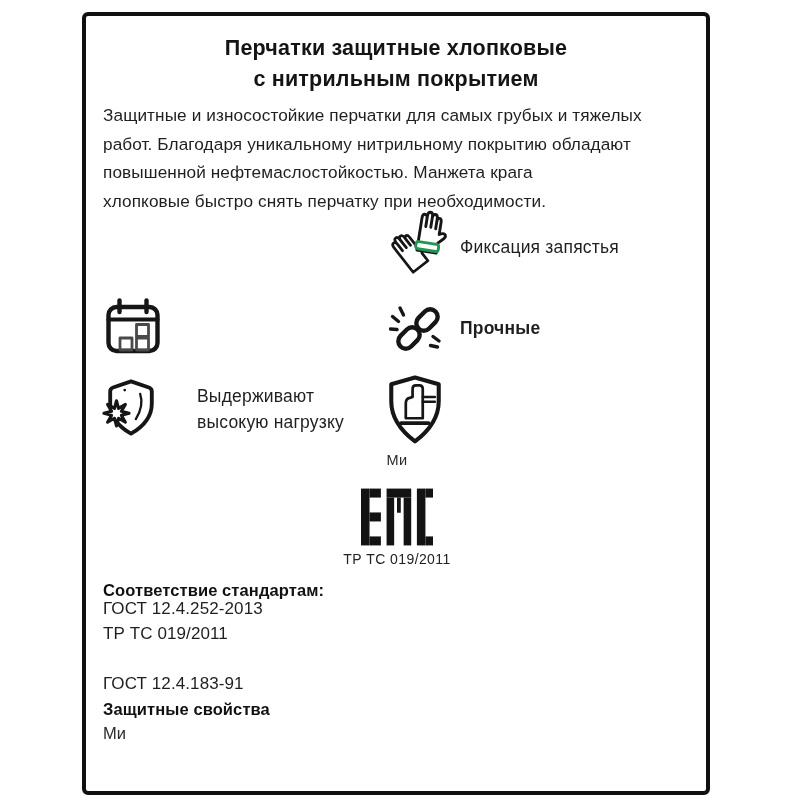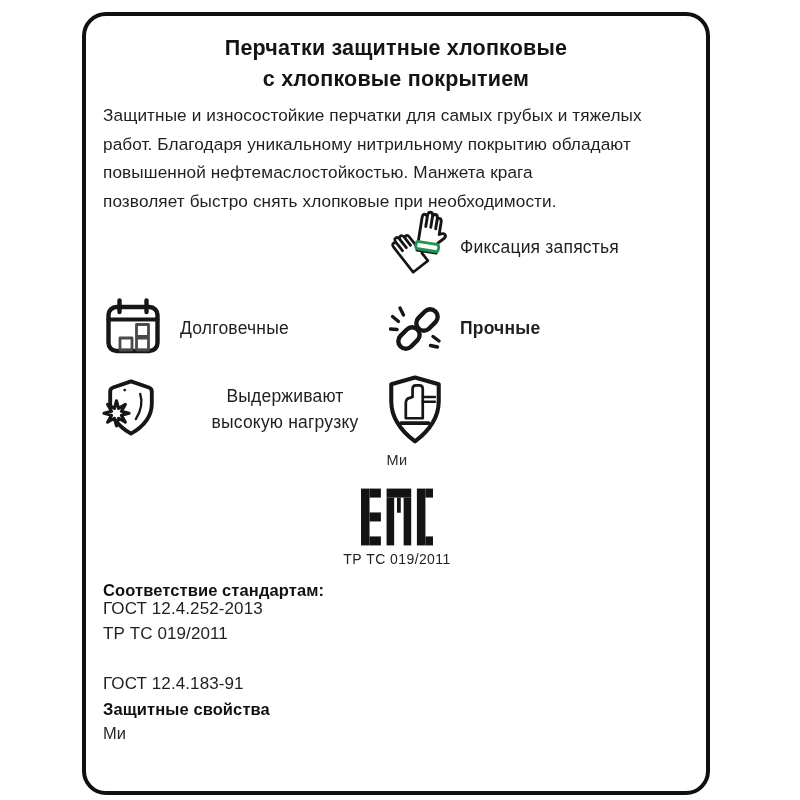--- a/index.html
+++ b/index.html
@@ -3,60 +3,60 @@
 <meta charset="utf-8">
 <style>
   html,body{margin:0;padding:0;}
   body{
     width:800px;height:800px;background:#ffffff;position:relative;
     font-family:"Liberation Sans","DejaVu Sans",sans-serif;color:#1e1e1e;
     -webkit-font-smoothing:antialiased;
   }
   .card{
     position:absolute;left:82px;top:12px;width:628px;height:783px;
-    box-sizing:border-box;border:4px solid #101010;border-radius:24px;background:#fff;
+    box-sizing:border-box;border:4px solid #101010;border-radius:6px;background:#fff;
   }
   .abs{position:absolute;}
   .title{
     left:0;top:17px;width:620px;text-align:center;
     font-size:21.5px;font-weight:bold;color:#141414;line-height:31px;letter-spacing:.2px;
   }
   .desc{
     left:17px;top:85px;font-size:17.2px;line-height:28.5px;color:#1f1f1f;letter-spacing:.1px;
     white-space:nowrap;
   }
   .feat-label{
-    font-size:17.5px;color:#1f1f1f;line-height:24px;letter-spacing:.2px;text-align:center;
+    font-size:17.5px;color:#1f1f1f;line-height:24px;letter-spacing:.2px;
   }
   .two-line{line-height:26px;width:176px;}
   .mi-code{
     left:277px;top:436px;width:68px;text-align:center;font-size:14.5px;color:#2a2a2a;letter-spacing:.3px;
   }
   .eac-caption{
     left:241px;top:535px;width:140px;text-align:center;font-size:14px;color:#222;letter-spacing:.4px;
   }
   .std{left:17px;font-size:17px;color:#1f1f1f;line-height:22px;letter-spacing:.1px;}
   .std-head{font-size:16.5px;font-weight:bold;color:#111;}
   icon,svg{display:block;}
 </style>
 </head>
 <body>
 
 <div class="card">
 
   <div class="abs title">
     <div>Перчатки защитные хлопковые</div>
-    <div>с хлопковые покрытием</div>
+    <div>с нитрильным покрытием</div>
   </div>
 
   <div class="abs desc">
     <div>Защитные и износостойкие перчатки для самых грубых и тяжелых</div>
     <div>работ. Благодаря уникальному нитрильному покрытию обладают</div>
     <div>повышенной нефтемаслостойкостью. Манжета крага</div>
-    <div>позволяет быстро снять хлопковые при необходимости.</div>
+    <div>хлопковые быстро снять перчатку при необходимости.</div>
   </div>
 
   <div class="abs" style="left:295px;top:188px;">
     <svg width="74" height="78" viewBox="-11 -8 94 96" fill="none" stroke="#161616" stroke-width="4" stroke-linecap="round" stroke-linejoin="round">
       <g transform="translate(-2,24) rotate(-38 26 22) scale(0.88)">
         <path fill="#ffffff" d="M13 57 L13 24 L13 12 Q13 6.5 16.5 6.5 Q20 6.5 20 12 L20 23 L20 8 Q20 2.5 23.5 2.5 Q27 2.5 27 8 L27 23 L27 10 Q27 4.5 30.5 4.5 Q34 4.5 34 10 L34 24 L34 14 Q34 9 37 9 Q40 9 40 14 L40 28 L40 31 Q46.5 27 48.5 30.5 Q50 33.5 45.5 37.5 L40 43 L40 57 Z"></path>
       </g>
       <g transform="translate(26,-1) rotate(9 26 30) scale(0.92)">
         <path fill="#ffffff" d="M13 57 L13 24 L13 12 Q13 6.5 16.5 6.5 Q20 6.5 20 12 L20 23 L20 8 Q20 2.5 23.5 2.5 Q27 2.5 27 8 L27 23 L27 10 Q27 4.5 30.5 4.5 Q34 4.5 34 10 L34 24 L34 14 Q34 9 37 9 Q40 9 40 14 L40 28 L40 31 Q46.5 27 48.5 30.5 Q50 33.5 45.5 37.5 L40 43 L40 57 Z"></path>
         <rect x="10.5" y="45" width="31.5" height="10" rx="3.5" fill="#ffffff" stroke="#219653" stroke-width="4"></rect>
@@ -71,21 +71,20 @@
       <line x1="5.5" y1="22.5" x2="54.5" y2="22.5" stroke-width="4"></line>
       <line x1="16.5" y1="3.5" x2="16.5" y2="15" stroke-width="4.4"></line>
       <line x1="43.5" y1="3.5" x2="43.5" y2="15" stroke-width="4.4"></line>
       <g stroke="#4a4a4a" stroke-width="2.8">
         <rect x="33.5" y="27.5" width="12" height="12"></rect>
         <rect x="17" y="41" width="12" height="12"></rect>
         <rect x="33.5" y="41" width="12" height="12"></rect>
       </g>
     </svg>
   </div>
-  <div class="abs feat-label" style="left:94px;top:300px;">Долговечные</div>
 
   <div class="abs" style="left:303px;top:284px;">
     <svg width="58" height="58" viewBox="0 0 58 58" fill="none" stroke="#161616" stroke-linecap="round" stroke-linejoin="round">
       <line x1="25" y1="33" x2="33" y2="25" stroke-width="4.4"></line>
       <rect x="26" y="12.5" width="24" height="15" rx="7.5" stroke-width="4.4" fill="#fff" transform="rotate(-45 38 20)"></rect>
       <rect x="8" y="30.5" width="24" height="15" rx="7.5" stroke-width="4.4" fill="#fff" transform="rotate(-45 20 38)"></rect>
       <g stroke-width="3.4">
         <line x1="14.5" y1="15" x2="11" y2="8"></line>
         <line x1="9.5" y1="21.5" x2="3.5" y2="16.5"></line>
         <line x1="8" y1="29.5" x2="1.5" y2="29"></line>

